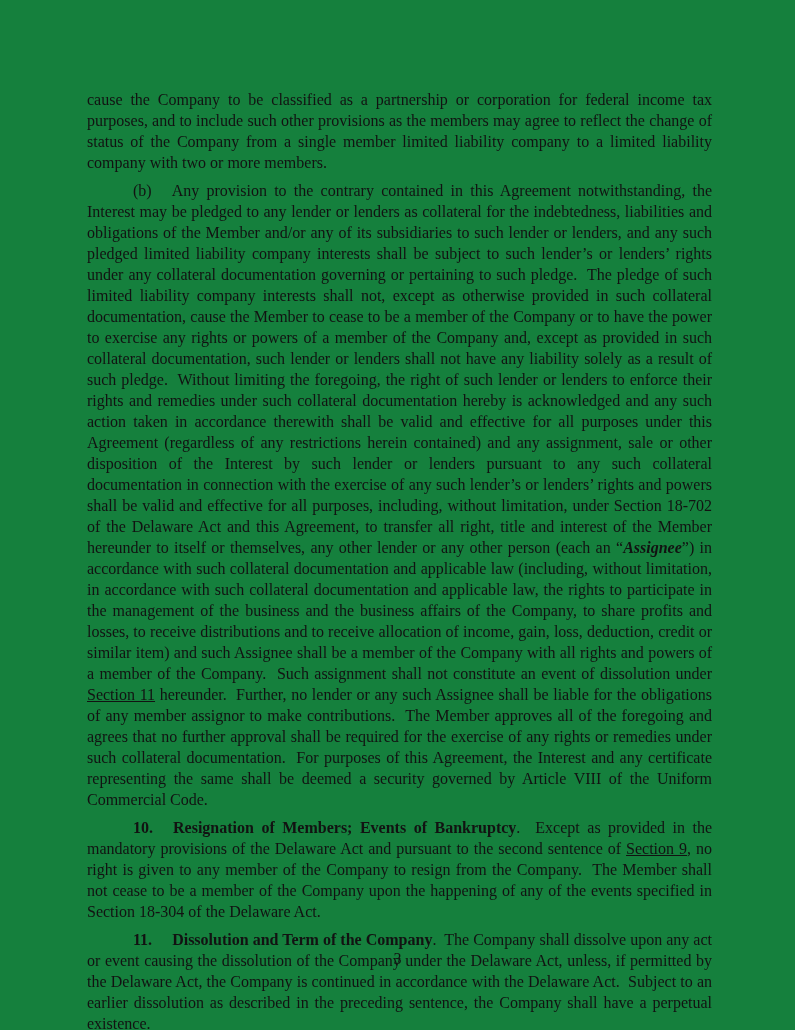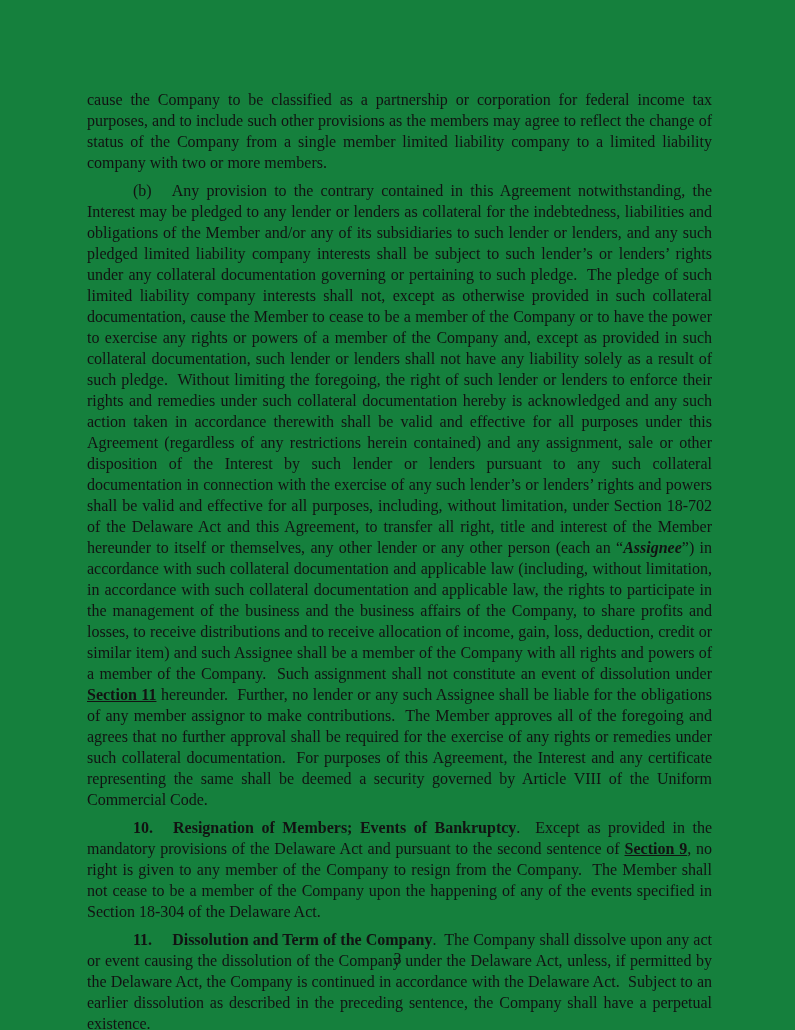--- a/index.html
+++ b/index.html
@@ -29,21 +29,21 @@
     margin: 0 0 7px 0;
     padding: 0;
     white-space: pre-wrap;
   }
   p.para.indent {
     text-indent: 46px;
   }
   .run-label { margin-right: 20px; }
   .run-b  { font-weight: bold; margin-top: 20px; }
   .run-bi { font-weight: bold; font-style: italic; margin-top: 40px; }
-  .run-u  { text-decoration: underline; font-weight: bold; }
+  .run-u  { text-decoration: underline; }
   .page-number {
     position: absolute;
     top: 948px;
     left: 0;
     width: 100%;
     text-align: center;
     color: #121212;
     font-family: "Liberation Serif", "DejaVu Serif", serif;
     font-size: 16px;
     line-height: 21px;

